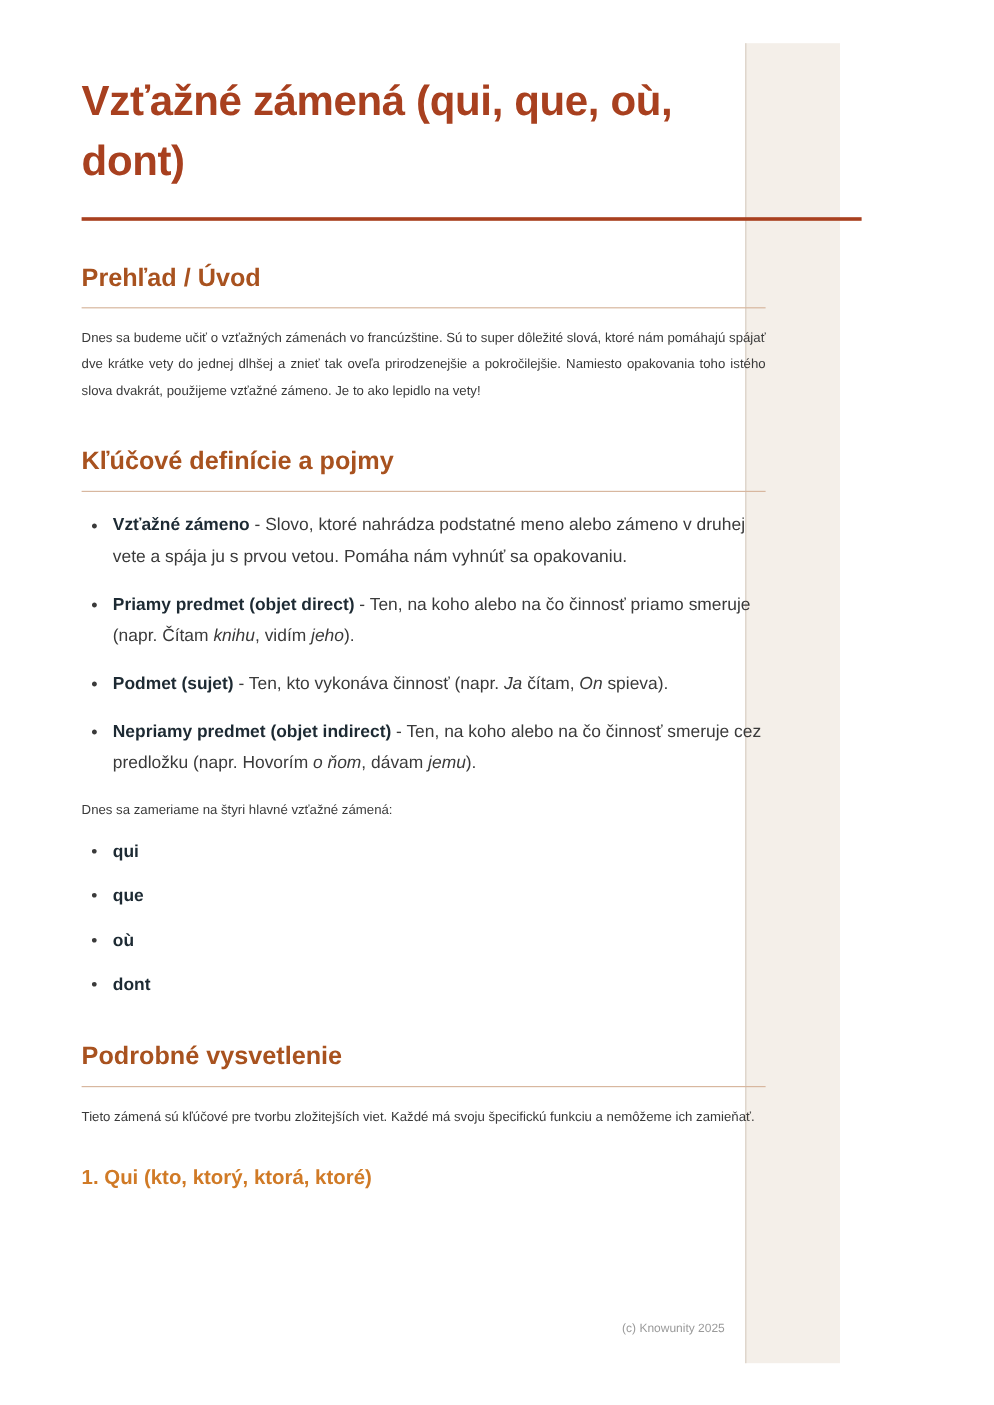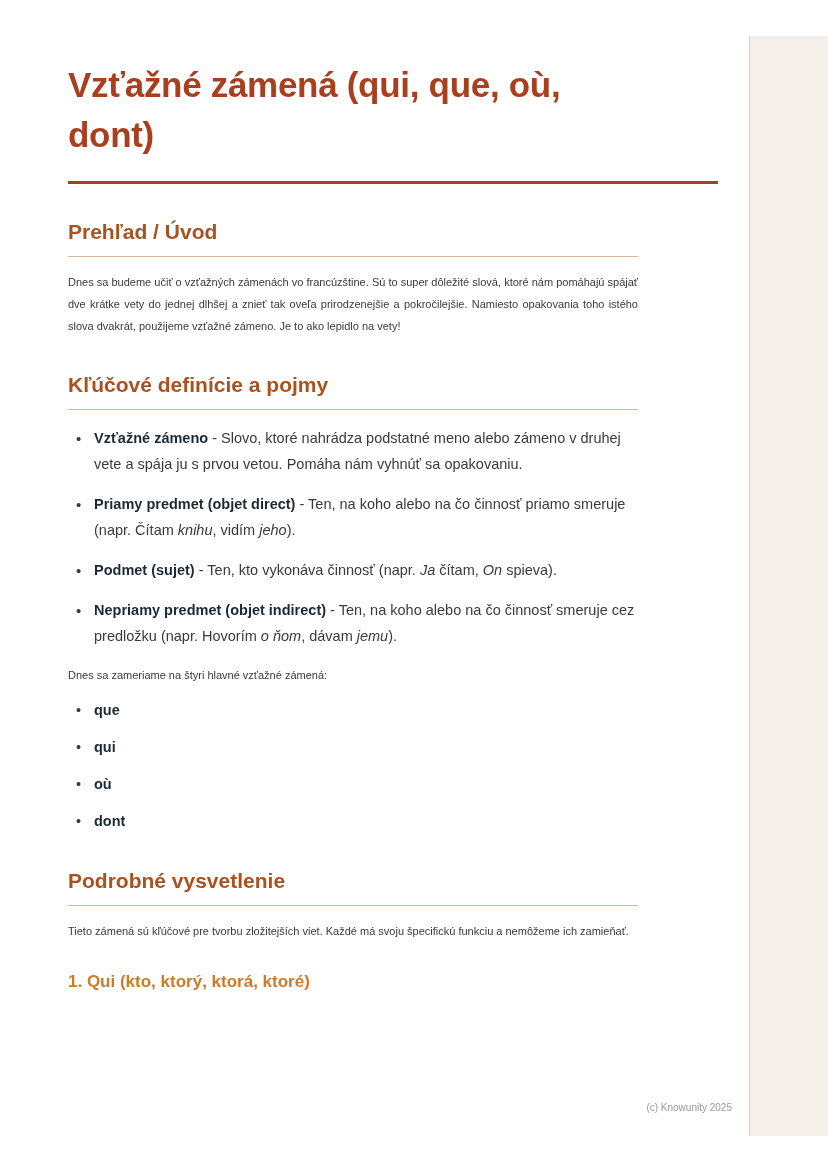--- a/index.html
+++ b/index.html
@@ -8,21 +8,21 @@
   }
   body {
     width: 828px;
     height: 1171px;
     background: #ffffff;
     font-family: "Liberation Sans", sans-serif;
     overflow: hidden;
   }
   .page {
     position: relative;
-    width: 828px;
+    width: 700px;
     height: 1171px;
     background: #ffffff;
     box-sizing: border-box;
     padding-left: 31px;
   }
   .right-strip {
     position: absolute;
     top: 36px;
     right: 0;
     width: 78px;
@@ -166,22 +166,22 @@
         <b>Podmet (sujet)</b><span> - </span><span>Ten, kto vykonáva činnosť (napr. </span><i>Ja</i><span> čítam, </span><i>On</i><span> spieva).</span>
       </li>
       <li>
         <b>Nepriamy predmet (objet indirect)</b><span> - </span><span>Ten, na koho alebo na čo činnosť smeruje cez predložku (napr. Hovorím </span><i>o ňom</i><span>, dávam </span><i>jemu</i><span>).</span>
       </li>
     </ul>
 
     <p class="body-text" style="line-height:1.6; margin-top:18px;">Dnes sa zameriame na štyri hlavné vzťažné zámená:</p>
 
     <ul class="simple-list">
+      <li>qui</li>
       <li>que</li>
-      <li>qui</li>
       <li>où</li>
       <li>dont</li>
     </ul>
 
     <h2 class="sec-title big">Podrobné vysvetlenie</h2>
     <div class="sec-rule"></div>
     <p class="body-text">Tieto zámená sú kľúčové pre tvorbu zložitejších viet. Každé má svoju špecifickú funkciu a nemôžeme ich zamieňať.</p>
 
     <h3 class="sub-title">1. Qui (kto, ktorý, ktorá, ktoré)</h3>
 

